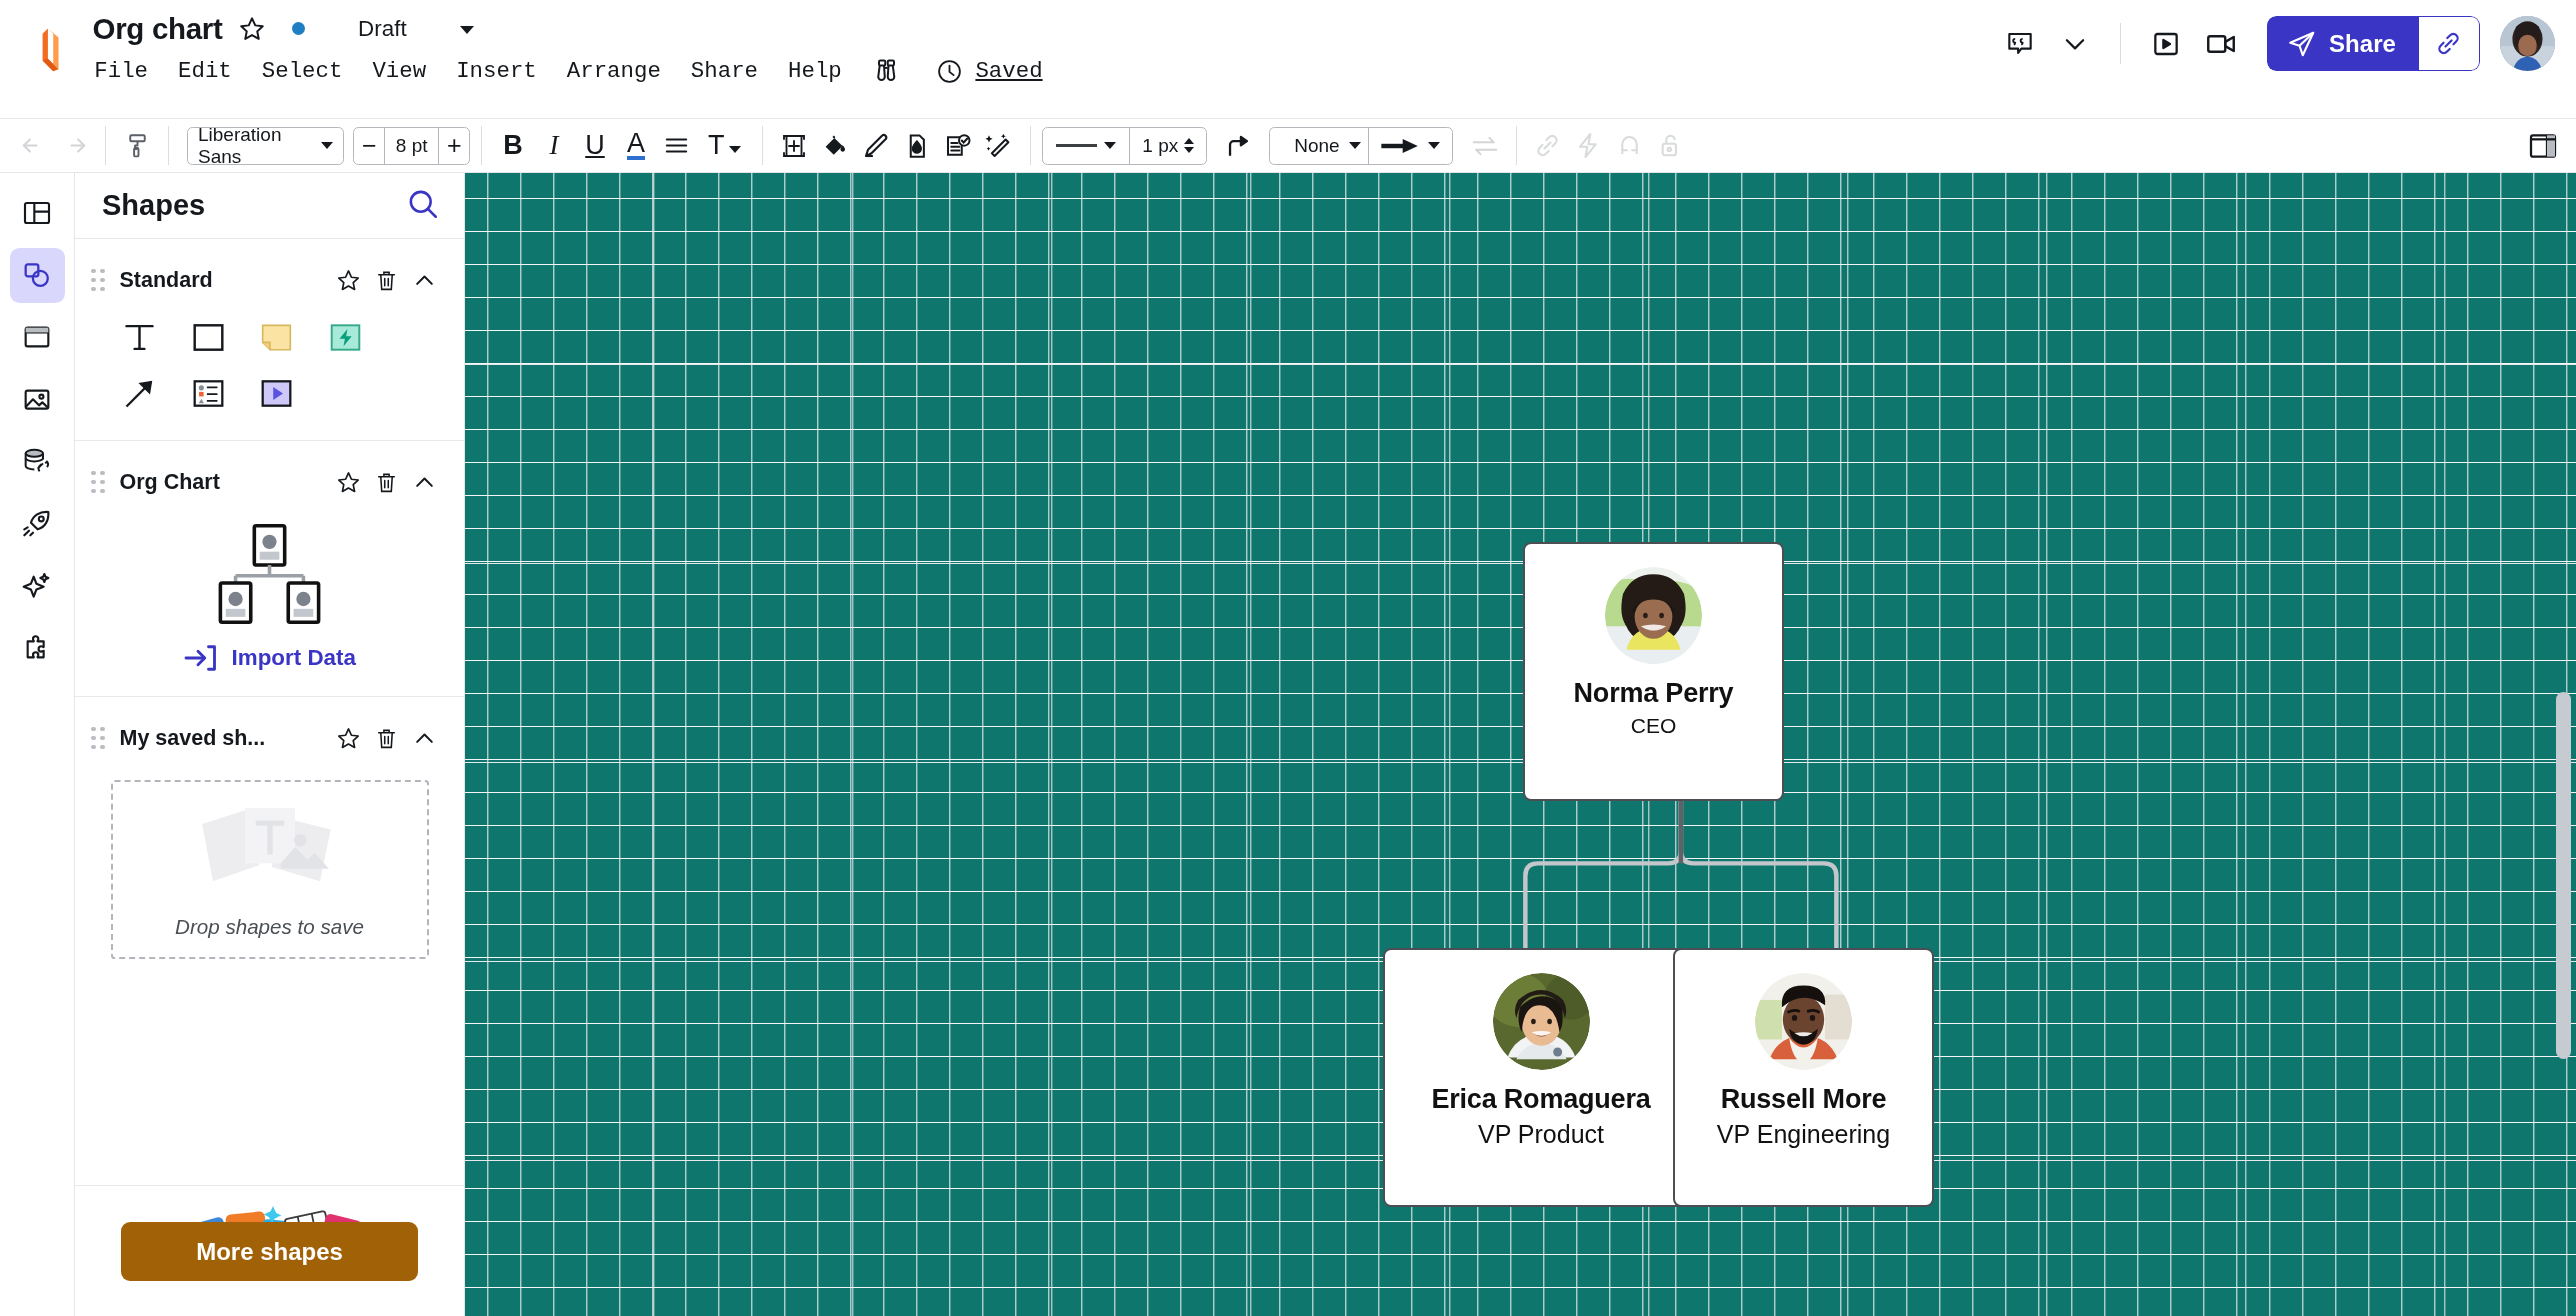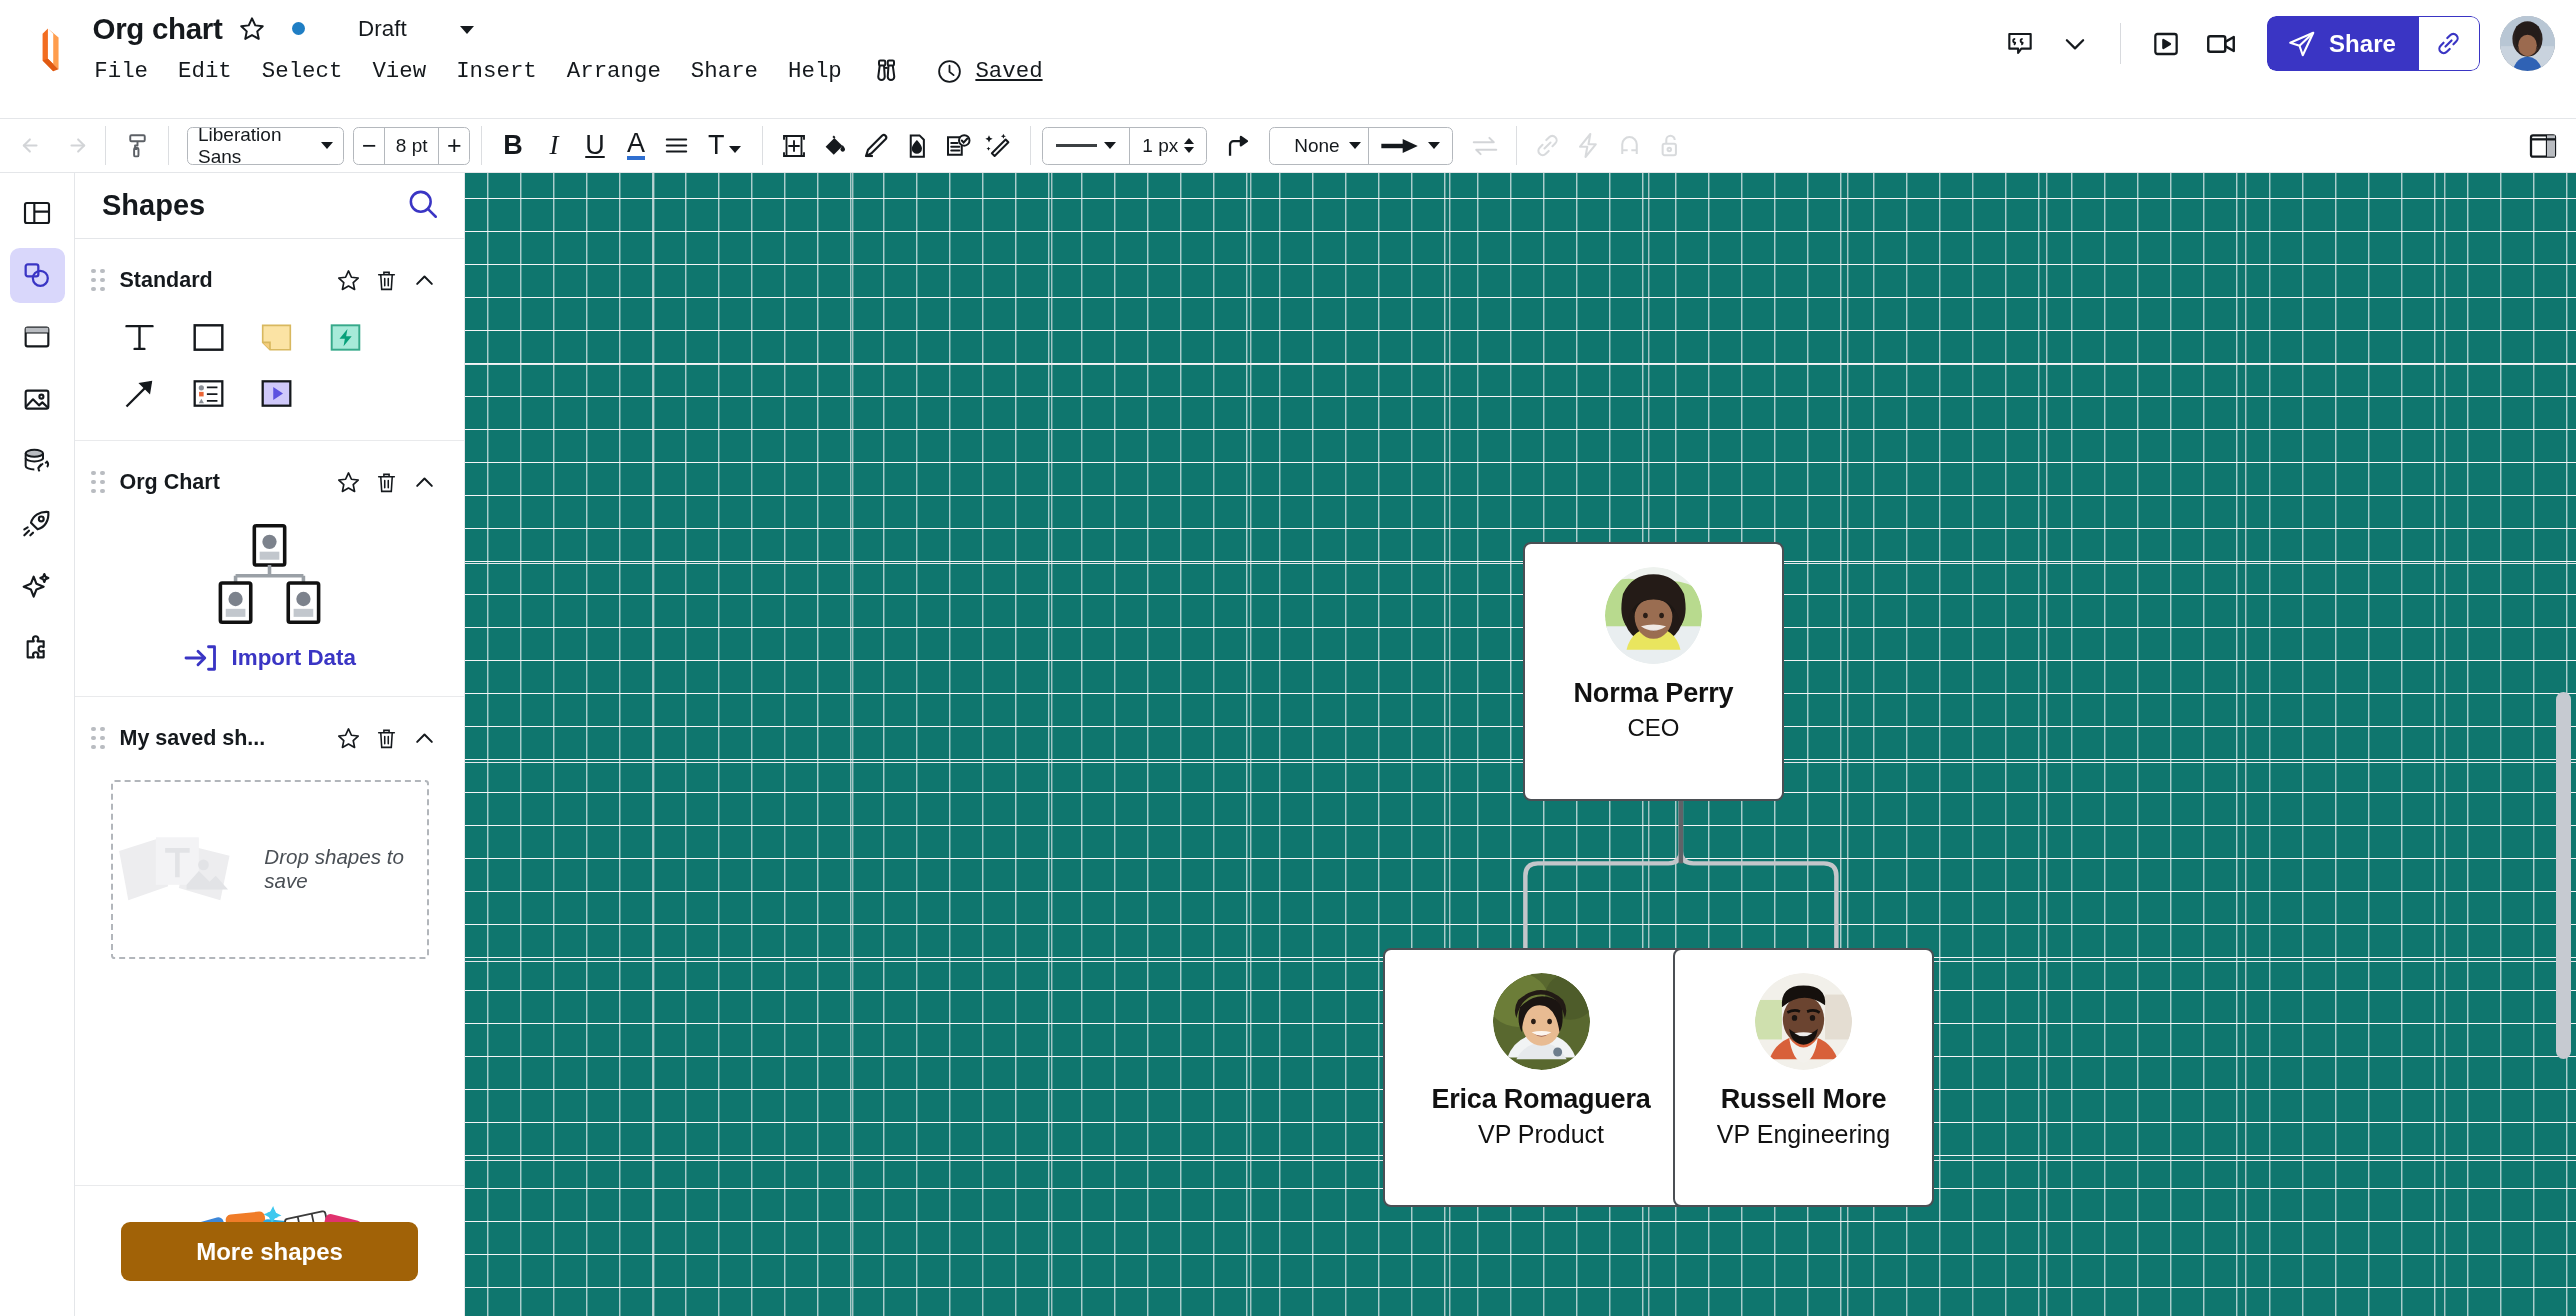--- a/index.html
+++ b/index.html
@@ -152,21 +152,21 @@
     width: 47px; height: 47px; display: flex; align-items: center; justify-content: center;
     cursor: grab; flex:none;
   }
 
   .orgchart-preview { display:flex; justify-content:center; padding: 19.7px 0 14.3px; }
   .import-row { display:flex; align-items:center; justify-content:center; gap: 12.5px; cursor:pointer; margin-top: 5.4px;}
   .import-text { font-size: 22.4px; color: #3a35c4; font-weight: bold; }
 
   .dropzone {
     margin: 19.7px auto 0; width: 318px; height: 179px; border: 2.7px dashed #b2b6bb;
-    border-radius: 3.6px; display: flex; flex-direction: row; align-items: center;
+    border-radius: 3.6px; display: flex; flex-direction: column; align-items: center;
     justify-content: center; gap: 23px;
   }
   .dropzone-label { font-size: 20.6px; color: #4a4f55; font-style: italic; }
 
   .more-shapes-wrap {
     position:absolute; left:0; right:0; bottom:0; height: 132px; background:#fff;
     border-top: 0.9px solid #e9eaec; display:flex; align-items:center; justify-content:center;
   }
   .more-shapes-btn {
     position: relative; width: 297px; height: 59px; background:#a16207; color:#fff;
@@ -818,21 +818,21 @@
               <path d="M33 34 q21 -16 42 0 q6 12 0 18 q-4 -16 -21 -16 q-17 0 -21 16 q-6 -6 0 -18z" fill="#1d1714"></path>
               <path d="M20 30 q10 -22 34 -22 q24 0 34 22 q5 24 -4 36 q-4 -30 -30 -30 q-26 0 -30 30 q-9 -12 -4 -36z" fill="#241b17"></path>
               <ellipse cx="45" cy="54" rx="2.6" ry="3" fill="#2a1d16"></ellipse>
               <ellipse cx="63" cy="54" rx="2.6" ry="3" fill="#2a1d16"></ellipse>
               <path d="M45 68 q9 7 18 0 q-9 4 -18 0z" fill="#6d3f33"></path>
               <path d="M40 66 q14 -4 28 0 q-14 10 -28 0z" fill="#fff" opacity=".85"></path>
             </g>
           </svg>
         </div>
         <div class="node-name" style="font-size:27px;margin-top:14.3px;">Norma Perry</div>
-        <div class="node-role" style="font-size:24px;margin-top:4.5px;">CEO</div>
+        <div class="node-role" style="font-size:21px;margin-top:4.5px;">CEO</div>
       </div>
 
       <div class="node" style="left:918px; top:775px; width:316px; height:259px;">
         <div class="node-photo" style="width:97px;height:97px;margin-top:23px;">
           <svg width="97" height="97" viewBox="0 0 108 108">
             <defs>
                 <clipPath id="c2">
                   <circle cx="54" cy="54" r="54"></circle>
                 </clipPath>
               </defs>

